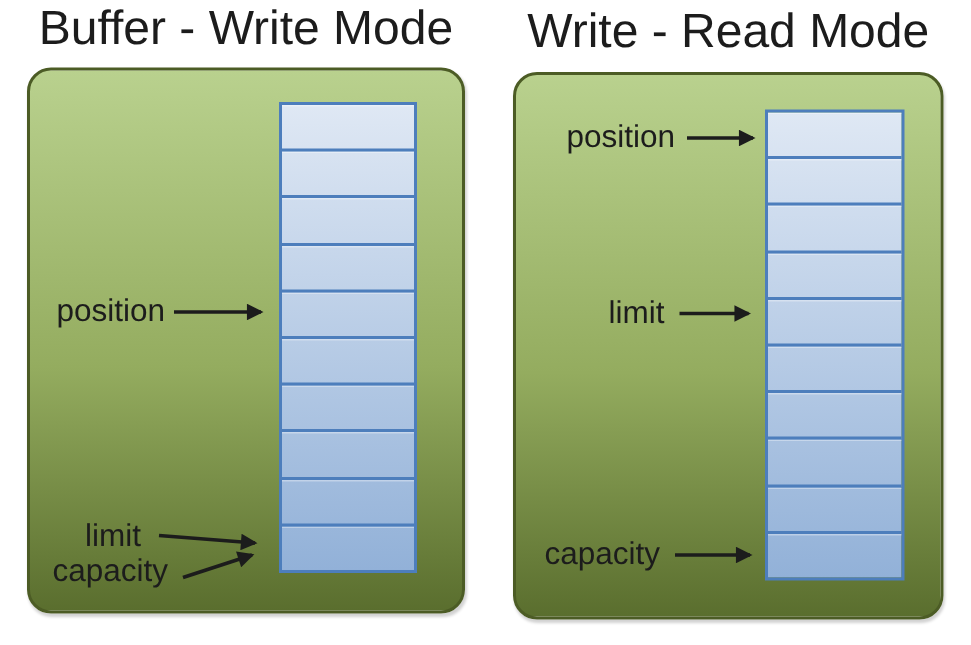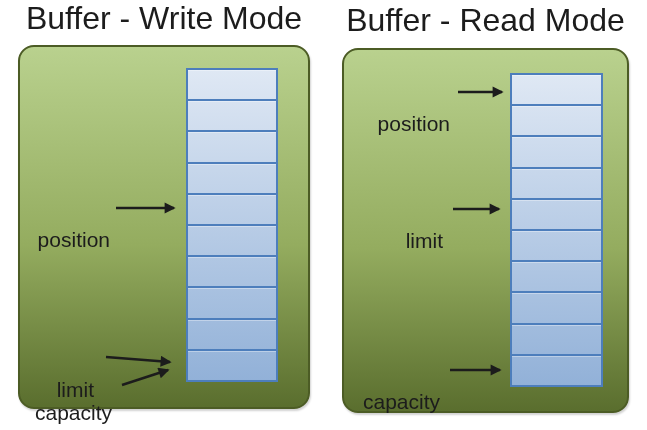--- a/index.html
+++ b/index.html
@@ -32,21 +32,21 @@
     border:2px solid var(--cell-border);
     background:linear-gradient(180deg,var(--cell-top),var(--cell-bottom));
     box-sizing:border-box;
   }
   .cells-write{left:186px;top:68px;width:92px;height:314px;}
   .cells-read{left:510px;top:73px;width:93px;height:314px;}
   .cell{flex:1;border-top:2px solid var(--cell-border);box-shadow:inset 0 1px 0 rgba(255,255,255,0.35);}
   .cell:first-child{border-top:none;}
   .lbl{
     position:absolute;font-size:21px;line-height:24px;text-align:right;
-    color:var(--text);white-space:nowrap;margin-top:32px;
+    color:var(--text);white-space:nowrap;
   }
   .lbl-w-pos{left:18px;top:196px;width:92px;}
   .lbl-w-limit{left:18px;top:346px;width:76px;}
   .lbl-w-cap{left:18px;top:369px;width:94px;}
   .lbl-r-pos{left:352px;top:80px;width:98px;}
   .lbl-r-limit{left:352px;top:197px;width:91px;}
   .lbl-r-cap{left:350px;top:358px;width:90px;}
   .arrow{position:absolute;overflow:visible;}
   .arrow line{stroke:var(--text);stroke-width:2.4;}
   .a-w-pos{left:114px;top:200px;}
@@ -63,21 +63,21 @@
 
   <svg width="0" height="0" style="position:absolute" aria-hidden="true">
     <defs>
       <marker id="ah" viewBox="0 0 10 10" refX="8.5" refY="5" markerWidth="6" markerHeight="4.6" orient="auto-start-reverse">
         <path d="M0 0 L10 5 L0 10 z" fill="#1c1c1c"></path>
       </marker>
     </defs>
   </svg>
 
   <div class="title title-write">Buffer - Write Mode</div>
-  <div class="title title-read">Buffer - Read Mode</div>
+  <div class="title title-read">Write - Read Mode</div>
 
   <div class="panel panel-write"></div>
   <div class="panel panel-read"></div>
 
   <div class="cells cells-write">
       <div class="cell"></div>
       <div class="cell"></div>
       <div class="cell"></div>
       <div class="cell"></div>
       <div class="cell"></div>

